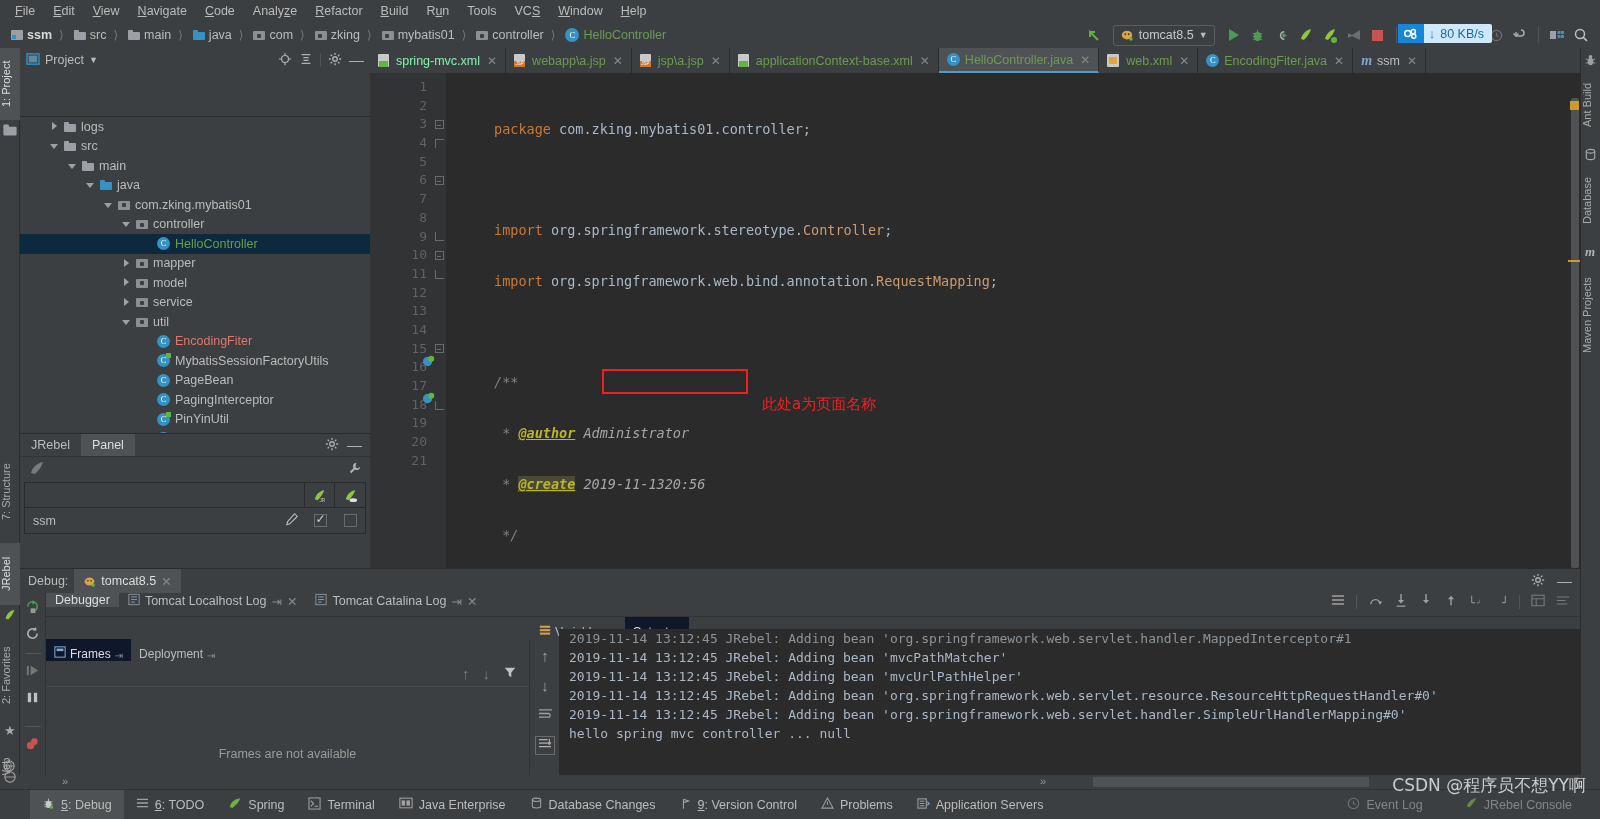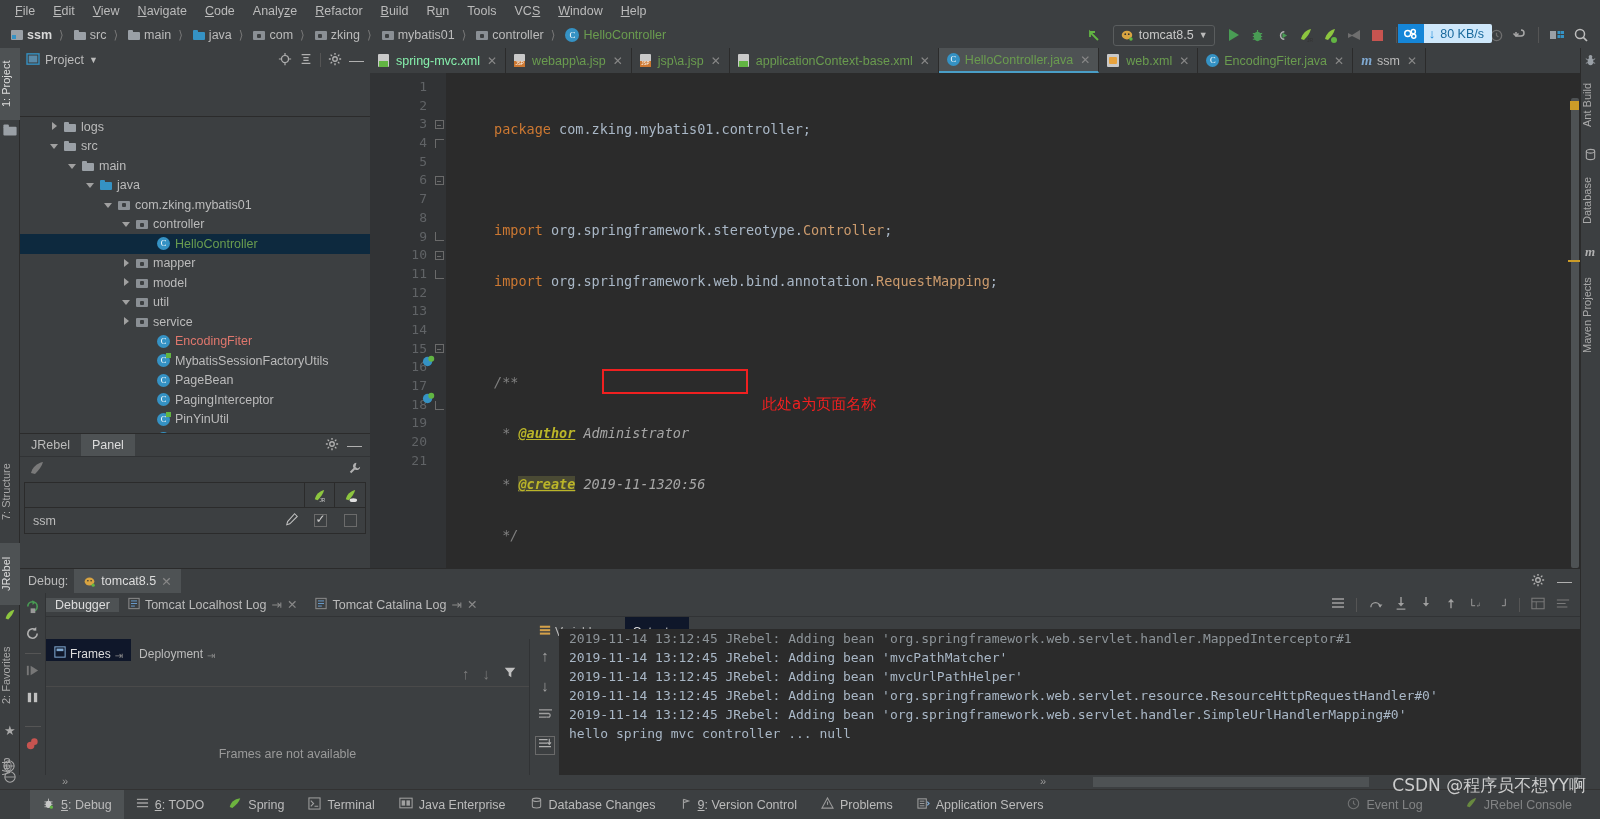--- a/index.html
+++ b/index.html
@@ -226,21 +226,21 @@
   .dbg-head { height: 24px; display: flex; align-items: center; padding-left: 8px; gap: 6px; }
   .dbg-head .lbl { font-size: 12.5px; color: #bbb; }
   .dbg-run-tab { display:flex; align-items:center; gap:5px; padding: 0 9px; height:24px; background:#4e5254; font-size:12.5px; color:#ddd;}
   .dbg-head .right { margin-left:auto; display:flex; align-items:center; gap:12px; padding-right:8px;}
   .dbg-toolstrip {
     position:absolute; left:0; top:24px; width:26px; bottom:0; background:#3c3f41;
     display:flex; flex-direction:column; align-items:center; padding-top:6px; gap:9px;
     border-right:1px solid #313335;
   }
   .dbg-body { position:absolute; left:26px; top:24px; right:0; bottom:0; }
-  .dbg-tabs { height: 24px; display:flex; align-items:center; border-bottom:1px solid #313335;}
+  .dbg-tabs { height: 24px; display:flex; align-items:flex-start; border-bottom:1px solid #313335;}
   .dbg-tab { display:flex; align-items:center; gap:5px; padding:0 9px; font-size:12.5px; color:#bbb; }
   .dbg-tab.active { background:#4e5254; color:#ddd; }
   .dbg-tab .x { color:#888; }
   .dbg-tabs .tools { margin-left:auto; display:flex;align-items:center;gap:11px;padding:0 10px;}
   .dbg-sub { height:22px; display:flex; align-items:stretch; background:#3c3f41;}
   .sub-tab { display:flex; align-items:flex-end; gap:4px; padding:0 8px; font-size:12px; color:#bbb;}
   .sub-tab.active { background:#0f172a; color:#ddd; }
   .frames-area { position:absolute; left:0; top:46px; width:484px; bottom:0; background:#3c3f41; border-right:1px solid #313335;}
   .frames-toolbar { height:26px; display:flex; align-items:center; justify-content:flex-end; gap:13px; padding-right:12px; border-bottom:1px solid #4a4a4a;}
   .frames-msg { text-align:center; color:#9a9a9a; font-size:12.5px; margin-top:60px; }
@@ -587,29 +587,29 @@
           <span class="tree-label">mapper</span>
         </div>
         <div class="tree-row">
           <span style="display:inline-block;width:96px;flex:0 0 96px;"></span>
           <span class="tri right"></span>
           <span class="pkg-ico"></span>
           <span class="tree-label">model</span>
         </div>
         <div class="tree-row">
           <span style="display:inline-block;width:96px;flex:0 0 96px;"></span>
+          <span class="tri right"></span>
+          <span class="pkg-ico"></span>
+          <span class="tree-label">service</span>
+        </div>
+        <div class="tree-row">
+          <span style="display:inline-block;width:96px;flex:0 0 96px;"></span>
           <span class="tri down"></span>
           <span class="pkg-ico"></span>
           <span class="tree-label">util</span>
-        </div>
-        <div class="tree-row">
-          <span style="display:inline-block;width:96px;flex:0 0 96px;"></span>
-          <span class="tri right"></span>
-          <span class="pkg-ico"></span>
-          <span class="tree-label">service</span>
         </div>
         <div class="tree-row">
           <span style="display:inline-block;width:132px;flex:0 0 132px;"></span>
           <span class="class-ico sm">C</span>
           <span class="tree-label red">EncodingFiter</span>
         </div>
         <div class="tree-row">
           <span style="display:inline-block;width:132px;flex:0 0 132px;"></span>
           <span class="class-ico sm cls-green-dot">C</span>
           <span class="tree-label">MybatisSessionFactoryUtils</span>

